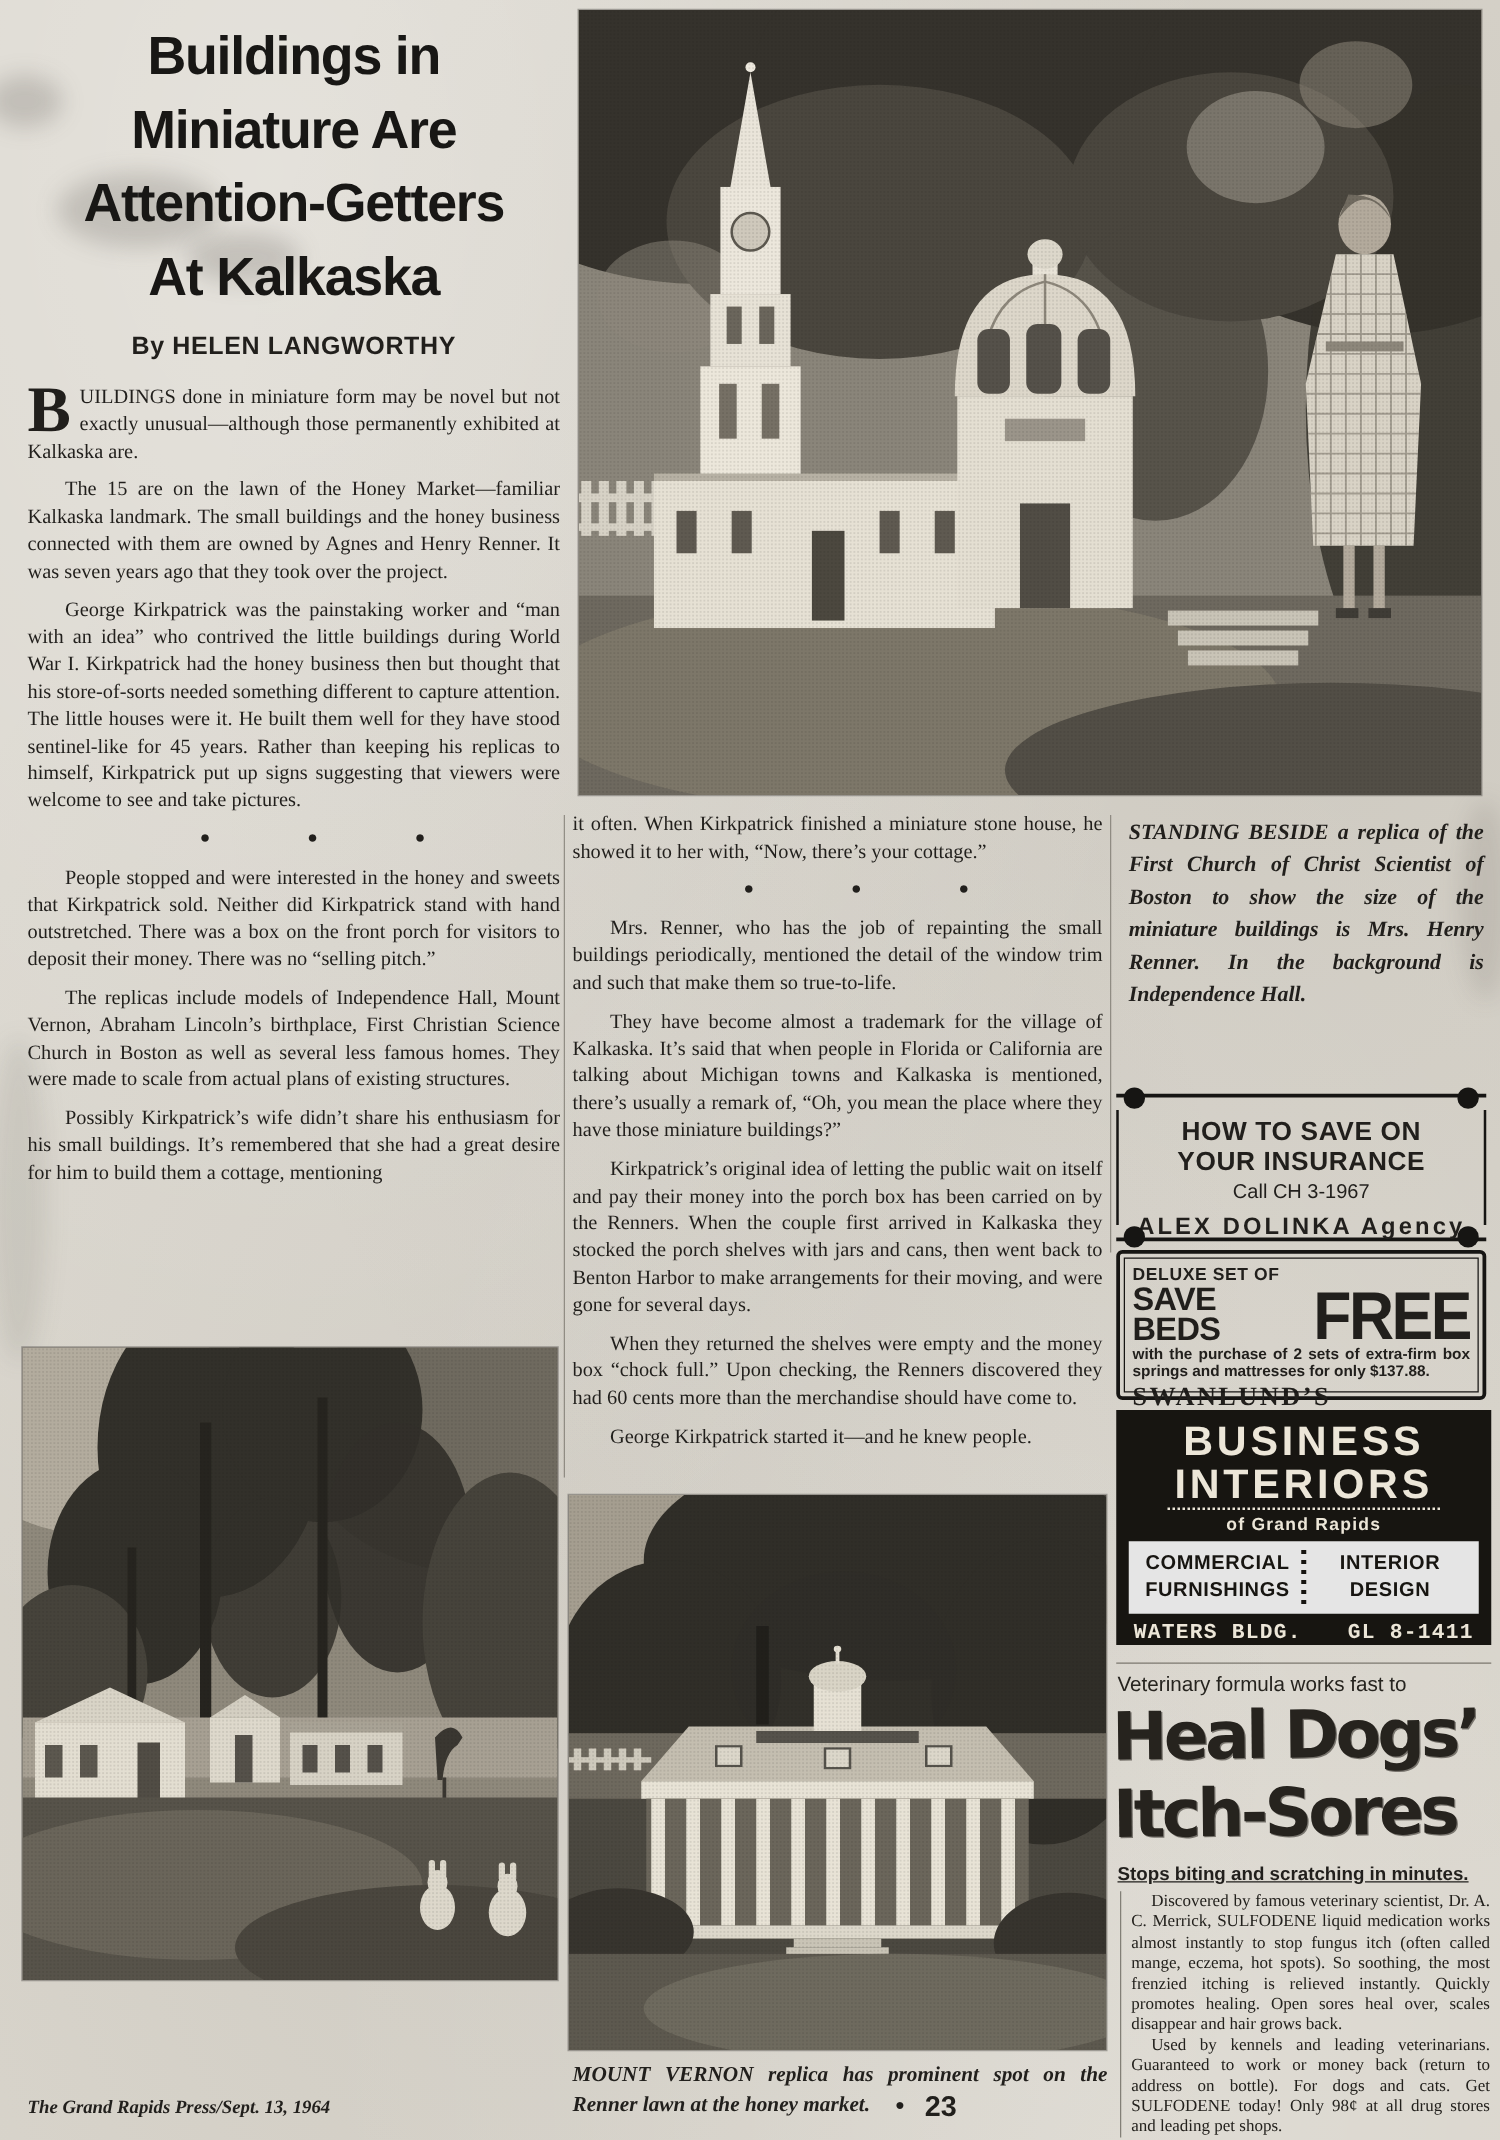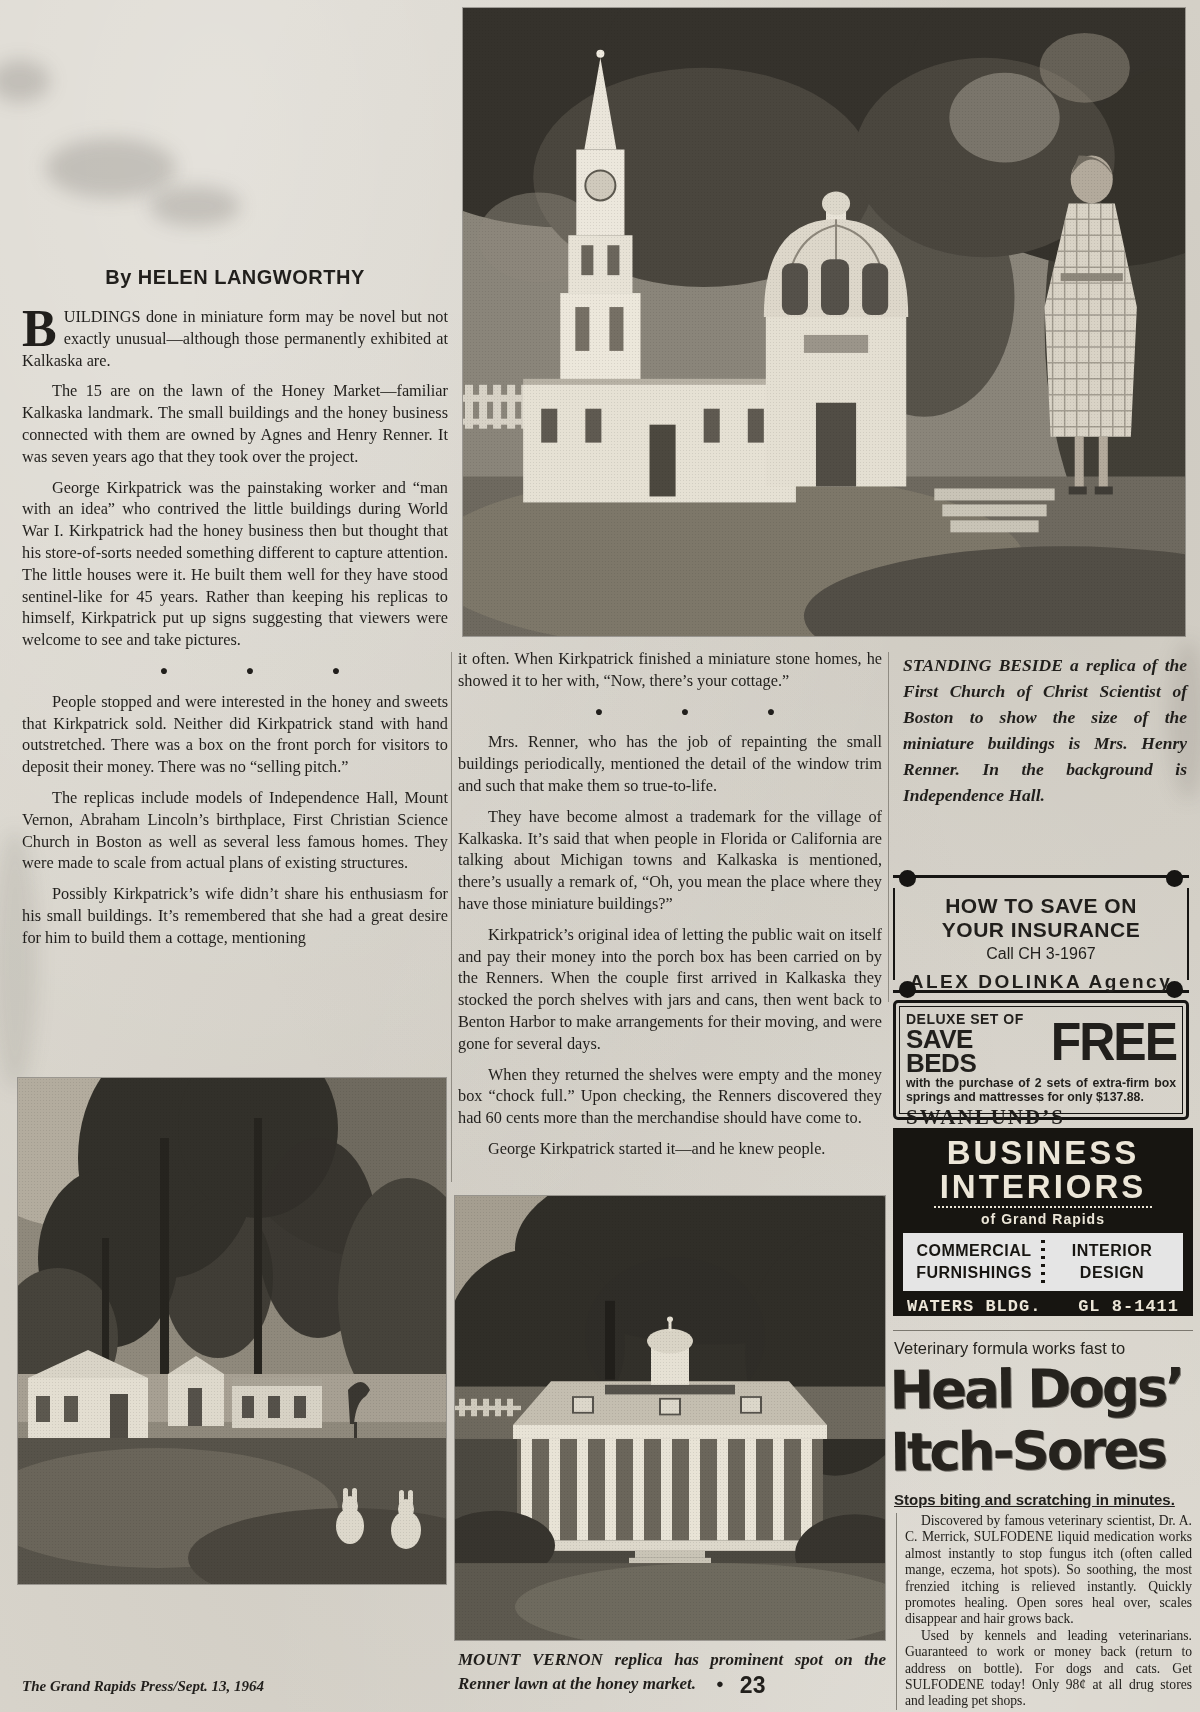--- a/index.html
+++ b/index.html
@@ -55,21 +55,21 @@
   .ins-dot { position:absolute; width:17px; height:17px; border-radius:50%; background:#161513; }
   .ins-l1 { font-size:21px; font-weight:bold; letter-spacing:.5px; margin-top:16px; }
   .ins-l2 { font-size:21px; font-weight:bold; letter-spacing:.5px; }
   .ins-call { font-size:16px; margin-top:3px; }
   .ins-agency { font-size:19px; font-weight:bold; letter-spacing:2.5px; margin-top:8px; }
 
   
   .ad-bunk { position:absolute; left:893px; top:1000px; width:296px; height:120px; box-sizing:border-box;
     border:3px solid #161513; border-radius:5px; outline:1px solid #161513; outline-offset:-7px;
     padding:6px 10px 0; font-family:"Liberation Sans",sans-serif; text-align:left;}
-  .bunk-top { display:flex; align-items:center; }
+  .bunk-top { display:flex; align-items:flex-end; }
   .bunk-left { padding-top:2px; }
   .bunk-kicker { font-size:14px; font-weight:bold; letter-spacing:.5px; }
   .bunk-name { font-size:26px; font-weight:bold; letter-spacing:-.5px; line-height:24px;}
   .bunk-free { font-size:50px; font-weight:bold; line-height:44px; letter-spacing:-2px; margin-left:2px; transform:scaleY(1.08); }
   .bunk-body { font-size:12.3px; font-weight:bold; line-height:13.5px; text-align:justify; margin-top:2px; }
   .bunk-store { font-family:"Liberation Serif",serif; font-weight:bold; font-size:21px; letter-spacing:2px; text-align:left; margin-top:1px;}
   .bunk-loc { font-family:"Liberation Serif",serif; font-weight:bold; font-style:italic; font-size:14px; text-align:center; }
 
   
   .ad-biz { position:absolute; left:893px; top:1128px; width:300px; height:188px; box-sizing:border-box;
@@ -104,34 +104,40 @@
 <body>
 
 <div class="page">
 
   <div class="smudge" style="left:46px;top:138px;width:130px;height:60px;"></div>
   <div class="smudge" style="left:150px;top:186px;width:90px;height:40px;"></div>
   <div class="smudge" style="left:-10px;top:60px;width:60px;height:42px;"></div>
   <div class="smudge" style="left:1168px;top:640px;width:40px;height:160px;background:rgba(70,66,58,.12);"></div>
   <div class="smudge" style="left:-8px;top:830px;width:46px;height:260px;background:rgba(70,66,58,.10);"></div>
 
+  <div class="headline">
+    <div>Buildings in</div>
+    <div>Miniature Are</div>
+    <div>Attention-Getters</div>
+    <div>At Kalkaska</div>
+  </div>
   <div class="byline">By HELEN LANGWORTHY</div>
 
   <div class="col col1">
     <p class="noindent"><span class="dropcap">B</span><span>UILDINGS done in miniature form may be novel but not exactly unusual—although those permanently exhibited at Kalkaska are.</span></p>
     <p>The 15 are on the lawn of the Honey Market—familiar Kalkaska landmark. The small buildings and the honey business connected with them are owned by Agnes and Henry Renner. It was seven years ago that they took over the project.</p>
     <p>George Kirkpatrick was the painstaking worker and “man with an idea” who contrived the little buildings during World War I. Kirkpatrick had the honey business then but thought that his store-of-sorts needed something different to capture attention. The little houses were it. He built them well for they have stood sentinel-like for 45 years. Rather than keeping his replicas to himself, Kirkpatrick put up signs suggesting that viewers were welcome to see and take pictures.</p>
     <p class="sep">● ● ●</p>
     <p>People stopped and were interested in the honey and sweets that Kirkpatrick sold. Neither did Kirkpatrick stand with hand outstretched. There was a box on the front porch for visitors to deposit their money. There was no “selling pitch.”</p>
     <p>The replicas include models of Independence Hall, Mount Vernon, Abraham Lincoln’s birthplace, First Christian Science Church in Boston as well as several less famous homes. They were made to scale from actual plans of existing structures.</p>
     <p>Possibly Kirkpatrick’s wife didn’t share his enthusiasm for his small buildings. It’s remembered that she had a great desire for him to build them a cottage, mentioning</p>
   </div>
 
   <div class="col col2">
-    <p class="noindent">it often. When Kirkpatrick finished a miniature stone homes, he showed it to her with, “Now, there’s your cottage.”</p>
+    <p class="noindent">it often. When Kirkpatrick finished a miniature stone house, he showed it to her with, “Now, there’s your cottage.”</p>
     <p class="sep">● ● ●</p>
     <p>Mrs. Renner, who has the job of repainting the small buildings periodically, mentioned the detail of the window trim and such that make them so true-to-life.</p>
     <p>They have become almost a trademark for the village of Kalkaska. It’s said that when people in Florida or California are talking about Michigan towns and Kalkaska is mentioned, there’s usually a remark of, “Oh, you mean the place where they have those miniature buildings?”</p>
     <p>Kirkpatrick’s original idea of letting the public wait on itself and pay their money into the porch box has been carried on by the Renners. When the couple first arrived in Kalkaska they stocked the porch shelves with jars and cans, then went back to Benton Harbor to make arrangements for their moving, and were gone for several days.</p>
     <p>When they returned the shelves were empty and the money box “chock full.” Upon checking, the Renners discovered they had 60 cents more than the merchandise should have come to.</p>
     <p>George Kirkpatrick started it—and he knew people.</p>
   </div>
 
   <div class="vrule" style="left:451px;top:652px;height:530px;"></div>
   <div class="vrule" style="left:888px;top:652px;height:350px;"></div>

